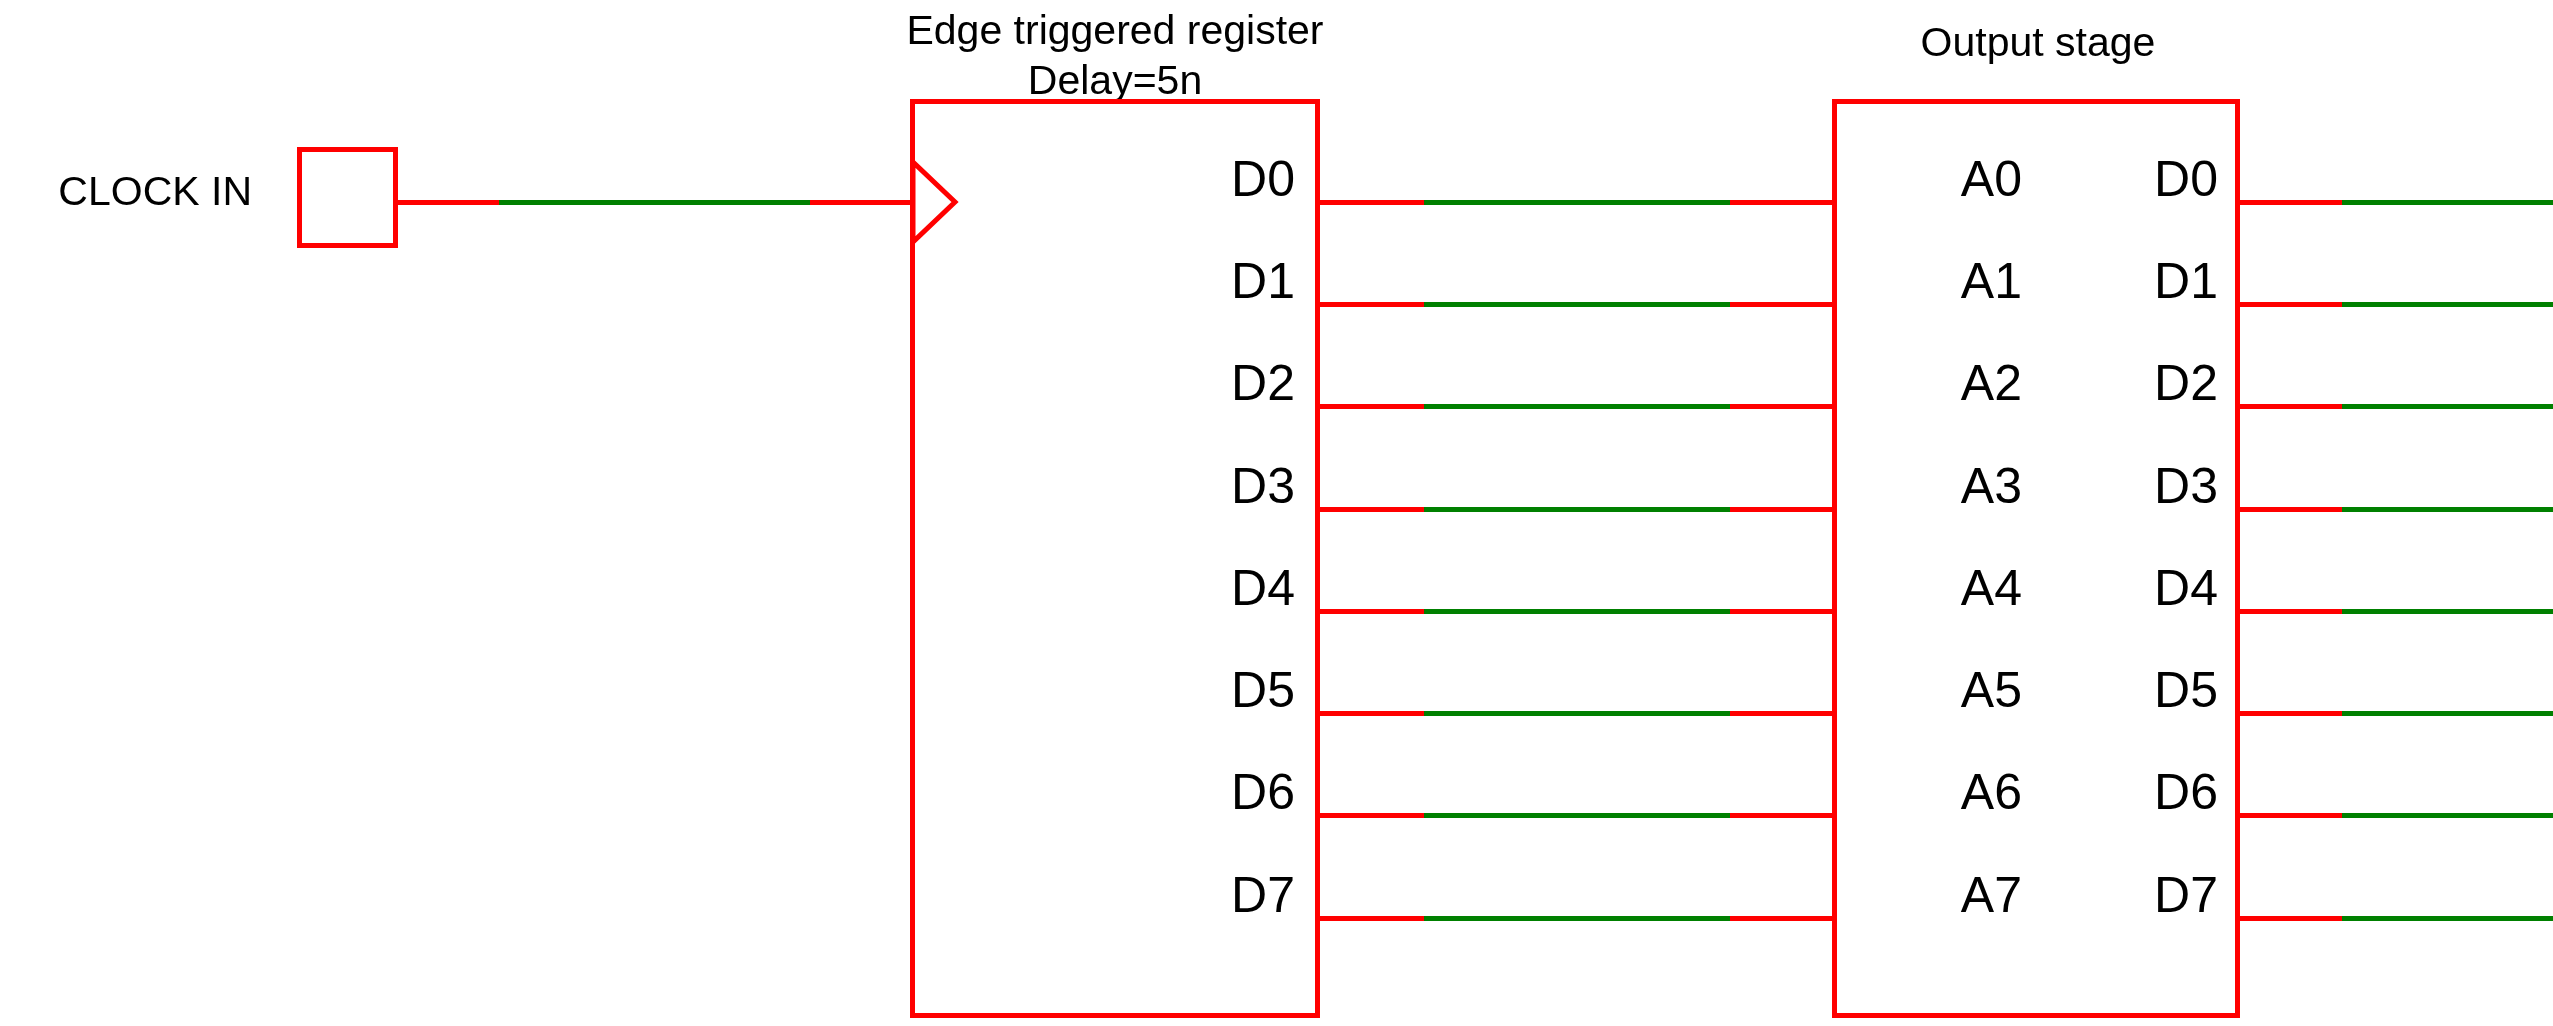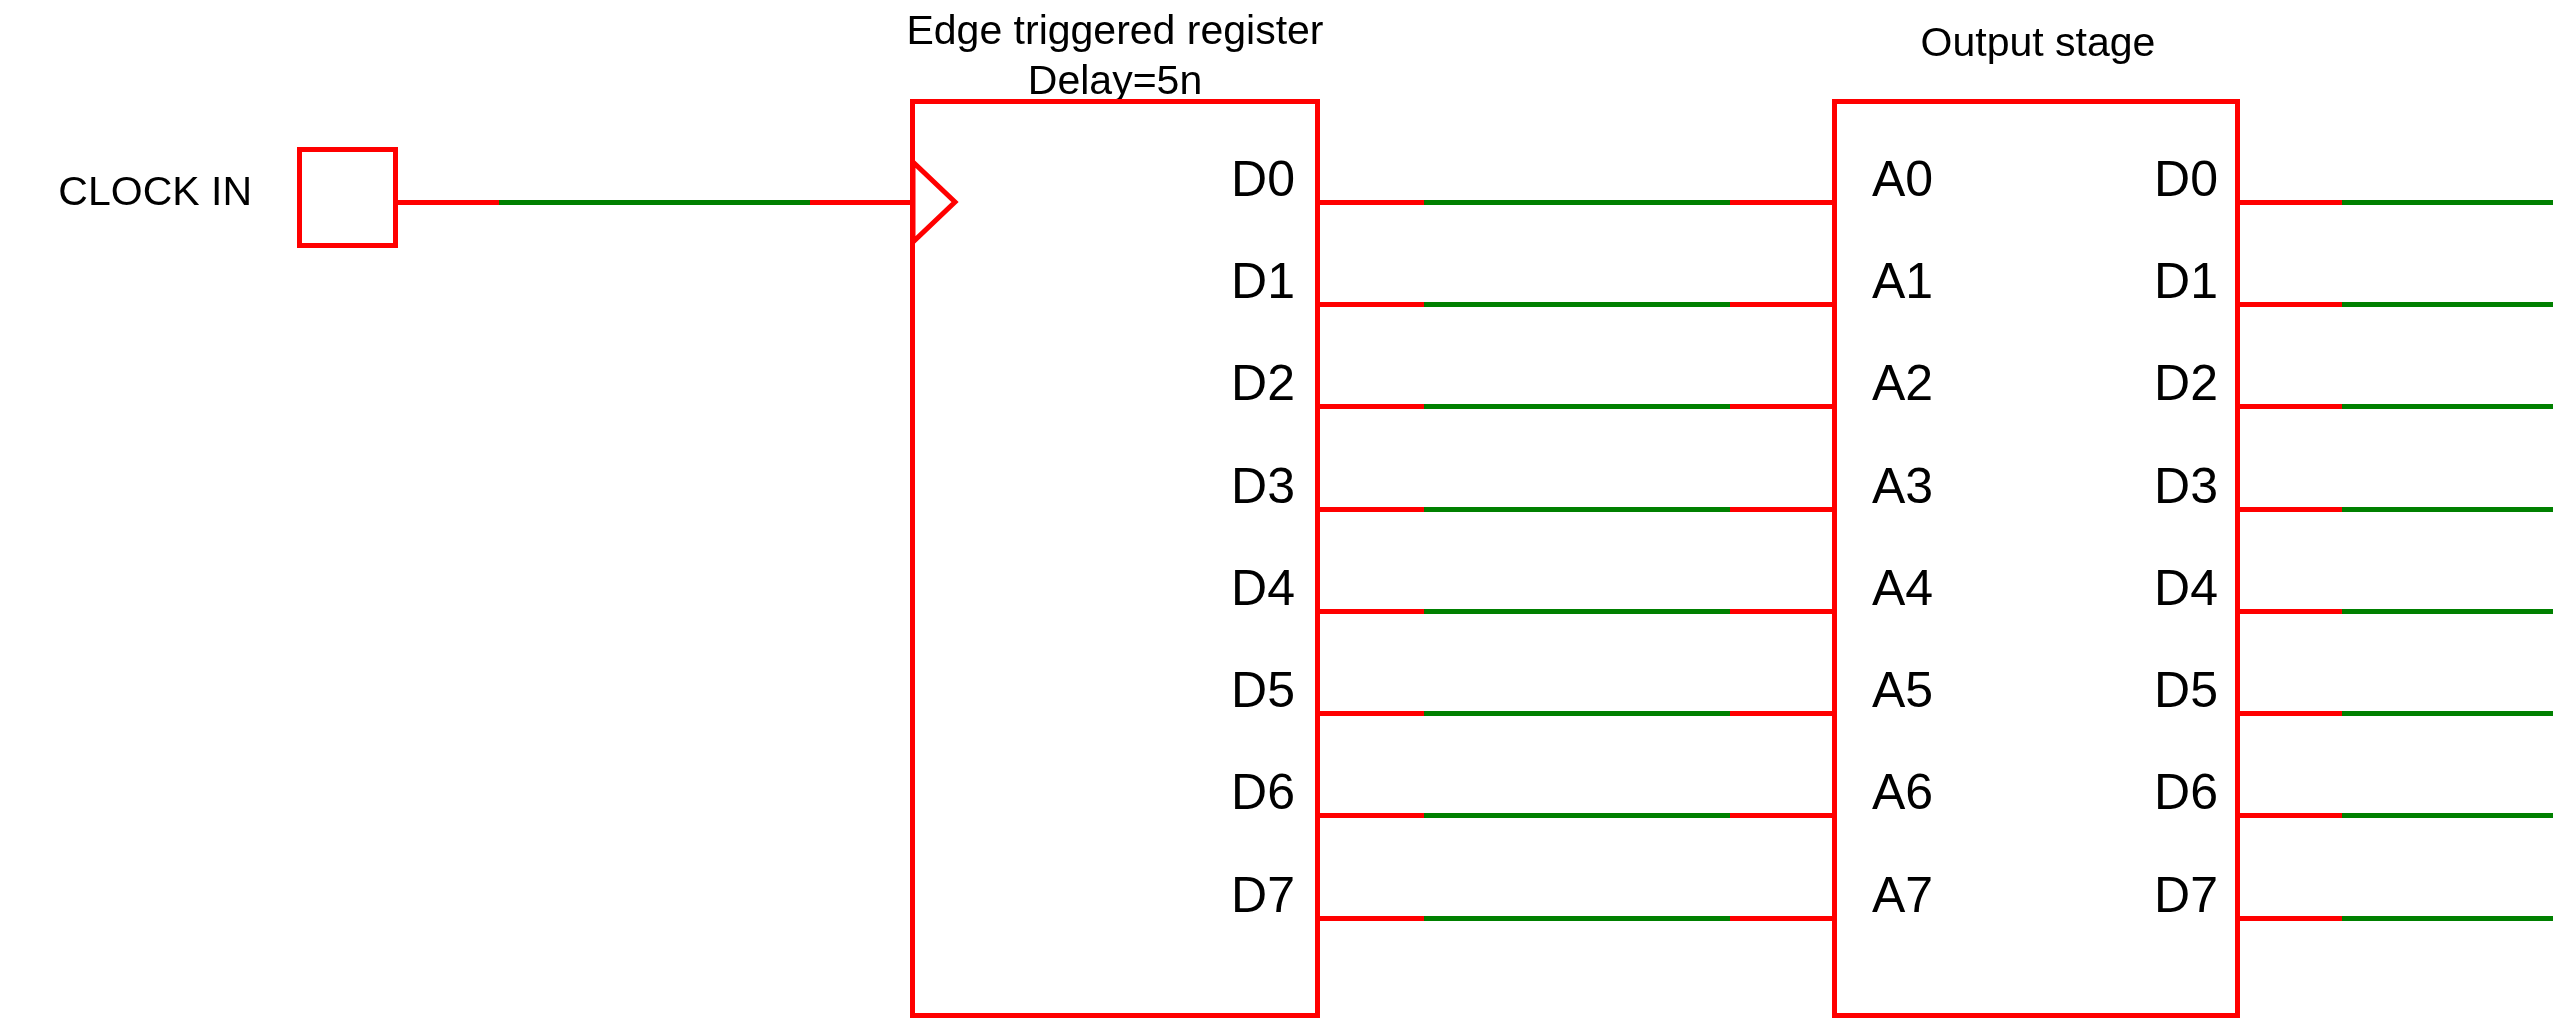--- a/index.html
+++ b/index.html
@@ -87,21 +87,21 @@
     left: 0; width: 100%; height: 0;
   }
   .pin-label {
     position: absolute;
     top: -43px;
     font-size: 50px;
     line-height: 41px;
     white-space: nowrap;
   }
   .pin-label.reg  { left: 1150px; width: 145px; text-align: right; }
-  .pin-label.ain  { left: 1872px; width: 150px; text-align: left; }
+  .pin-label.ain  { left: 1872px; width: 150px; text-align: right; }
   .pin-label.dout { left: 2073px; width: 145px; text-align: right; }
 
   .wire.bus-stub-l { left: 1320px; top: -2px; width: 104px; }
   .wire.bus-net    { left: 1424px; top: -2px; width: 306px; }
   .wire.bus-stub-r { left: 1730px; top: -2px; width: 102px; }
   .wire.out-stub   { left: 2240px; top: -2px; width: 102px; }
   .wire.out-net    { left: 2342px; top: -2px; width: 211px; }
 </style>
 </head>
 <body>

